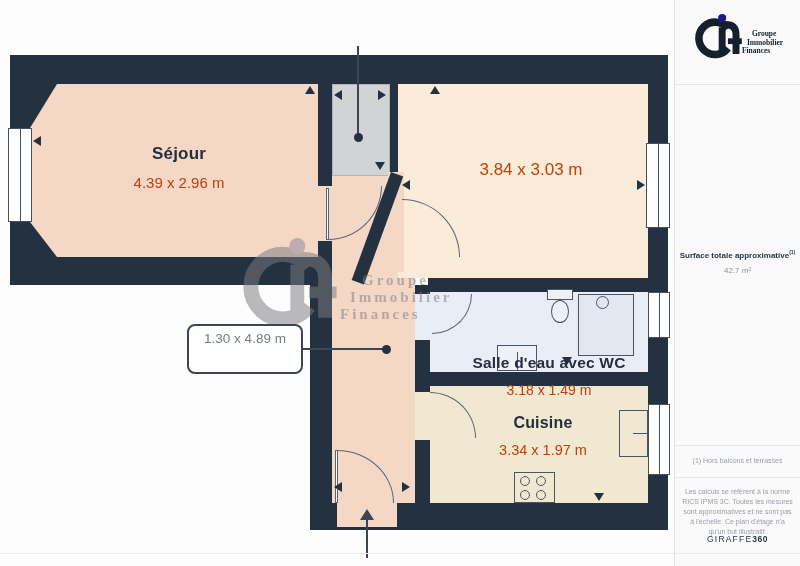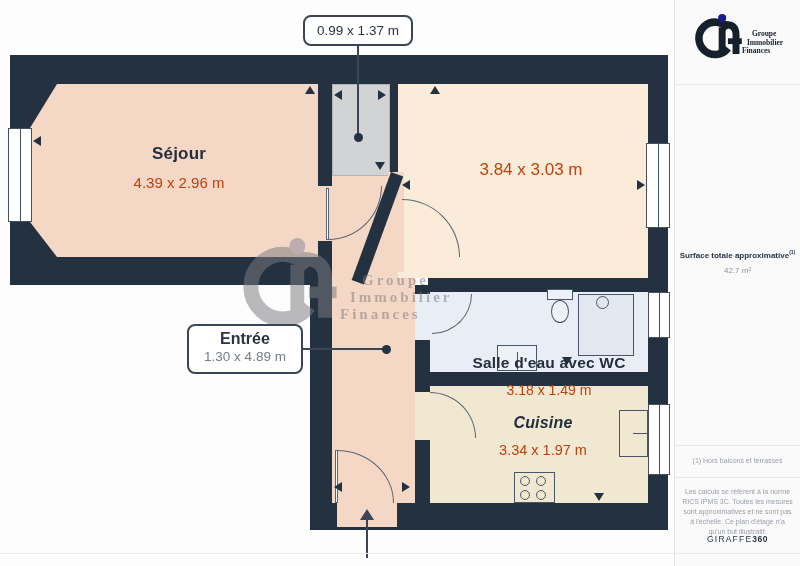--- a/index.html
+++ b/index.html
@@ -182,32 +182,30 @@
       <div class="room-dims" style="font-size:15px;">4.39 x 2.96 m</div>
     </div>
     <div class="room-label" style="left:451px;top:150px;width:160px;">
       <div class="room-dims" style="font-size:17px;">3.84 x 3.03 m</div>
     </div>
     <div class="room-label" style="left:449px;top:306px;width:200px;">
       <div class="room-name" style="font-size:15.5px;margin-top:48px;">Salle d'eau avec WC</div>
       <div class="room-dims" style="font-size:14px;">3.18 x 1.49 m</div>
     </div>
     <div class="room-label" style="left:463px;top:414px;width:160px;">
-      <div class="room-name" style="font-size:16px;font-style:italic;">Cuisine</div>
+      <div class="room-name" style="font-size:16px;">Cuisine</div>
       <div class="room-dims" style="font-size:14.5px;">3.34 x 1.97 m</div>
     </div>
 
     <div class="callout-line" style="left:357px;top:46px;width:2px;height:92px;"></div>
     <div class="callout-dot" style="left:354px;top:133px;"></div>
-    <div class="callout" style="left:303px;top:15px;width:110px;height:31px;font-size:13.5px;line-height:27px;">0.99 x 1.37 m</div>
 
     <div class="callout-line" style="left:302px;top:348px;width:84px;height:2px;"></div>
     <div class="callout-dot" style="left:382px;top:345px;"></div>
     <div class="callout" style="left:187px;top:324px;width:116px;height:50px;padding-top:4px;">
-      <div style="font-weight:bold;font-size:16px;">Entrée</div>
       <div style="font-size:13.5px;color:#767d88;margin-top:1px;">1.30 x 4.89 m</div>
     </div>
   </div>
 
   <aside id="sidebar">
 
     <div id="sb-logo">
       <svg width="58" height="52" viewBox="0 0 100 90">
         <path d="M62 32 A28 28 0 1 0 62 66" fill="none" stroke="#16202c" stroke-width="13"></path>
         <rect x="46" y="30" width="12" height="40" fill="#16202c"></rect>

